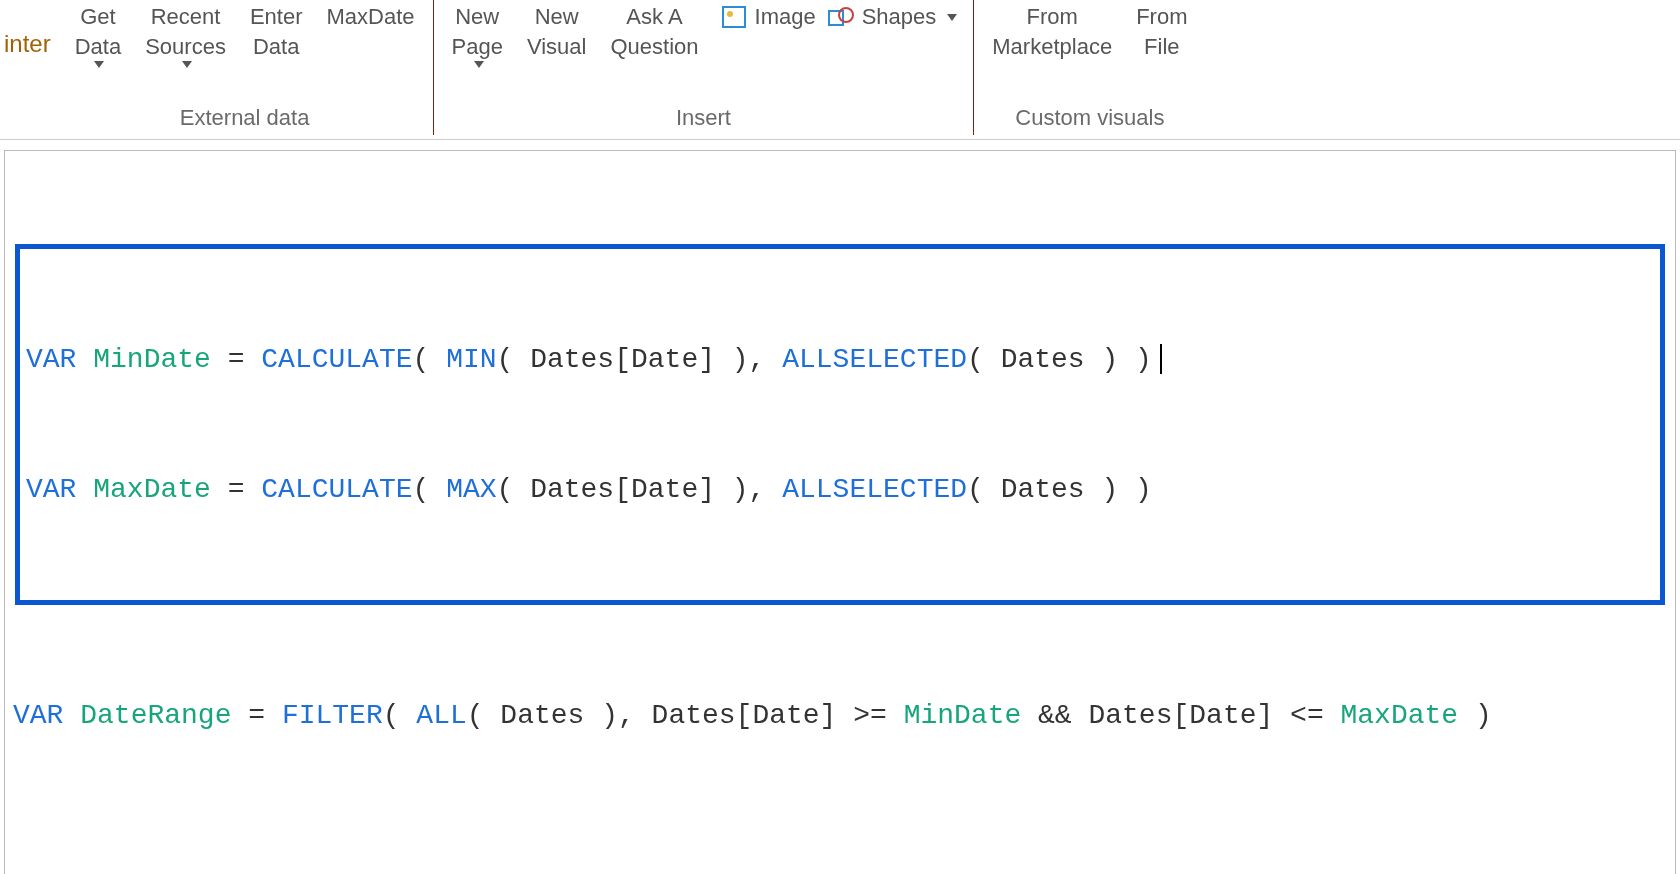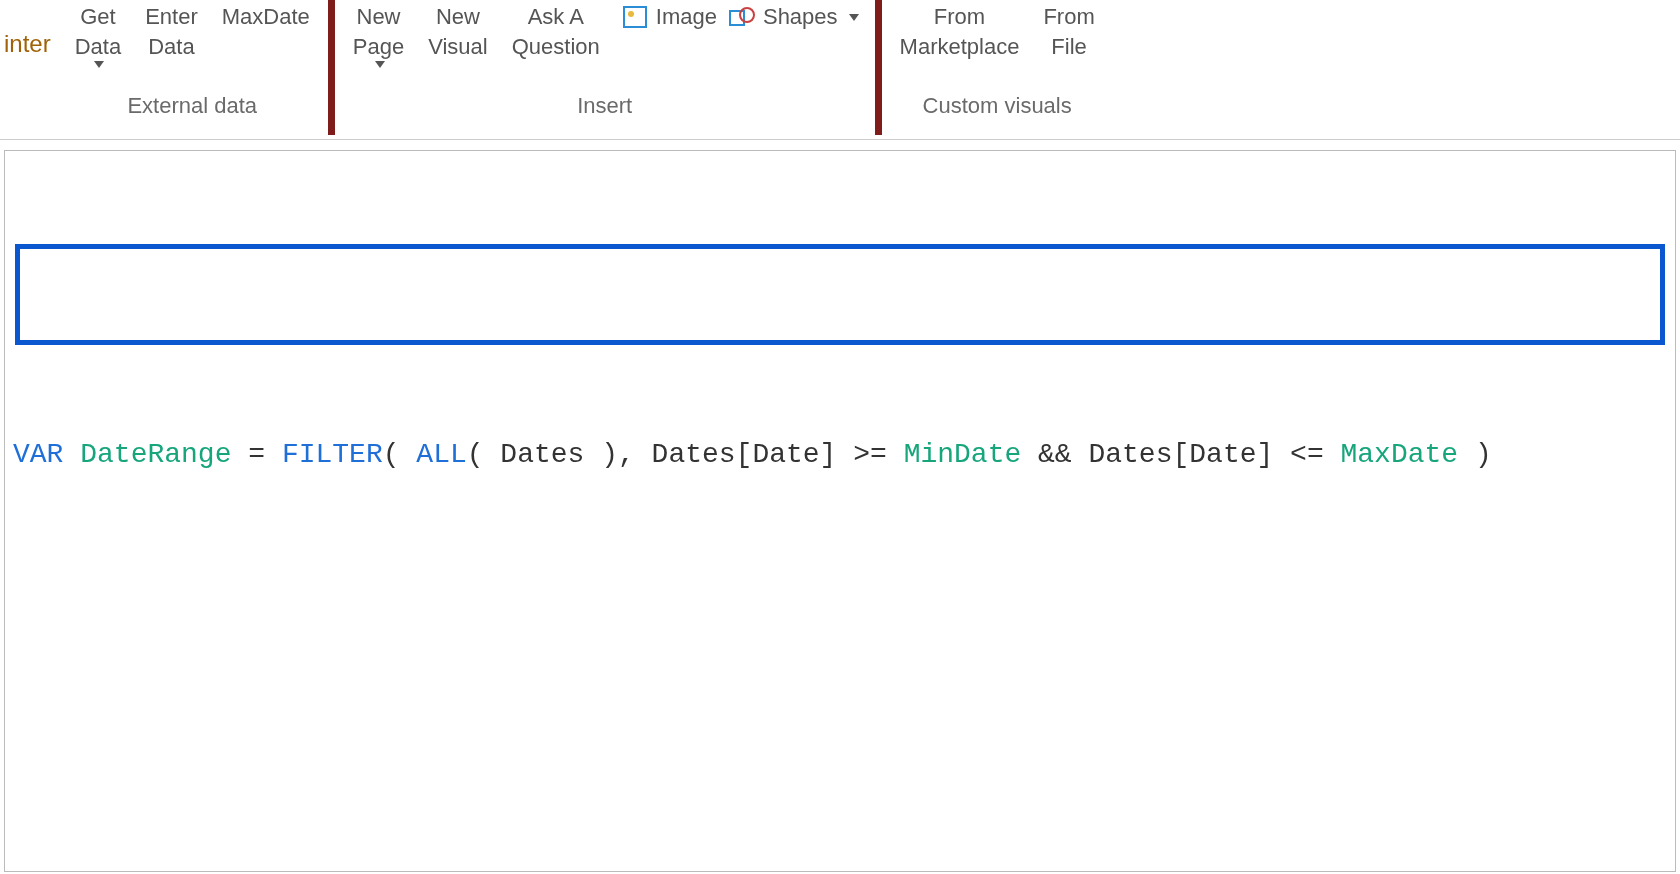--- a/index.html
+++ b/index.html
@@ -1,24 +1,24 @@
 <!DOCTYPE html>
 <html><head>
 <meta charset="utf-8">
 <style>
 * { margin:0; padding:0; box-sizing:border-box; }
 body { font-family:"Segoe UI", Arial, sans-serif; background:#fff; overflow:hidden; width:1680px; height:874px; position:relative; }
 
 
 .ribbon { display:flex; align-items:flex-start; border-bottom:1px solid #ccc; padding:0 8px 4px 0; height:140px; }
-.rbn-group { display:flex; flex-direction:column; align-items:center; border-right:7px solid #7f1d1d; padding:0 6px; height:100%; }
+.rbn-group { display:flex; flex-direction:column; align-items:center; border-right:1px solid #7f1d1d; padding:0 6px; height:100%; }
 .rbn-group:last-child { border-right:none; }
 .rbn-row { display:flex; flex:1; align-items:flex-start; }
 .rbn-btn { display:flex; flex-direction:column; align-items:center; justify-content:flex-start; padding:2px 12px; cursor:pointer; font-size:22px; color:#555; line-height:1.35; text-align:center; }
-.rbn-grp-label { font-size:22px; color:#6a6a6a; margin-top:auto; margin-bottom:16px; }
+.rbn-grp-label { font-size:22px; color:#6a6a6a; margin-top:auto; margin-bottom:4px; }
 .drop { display:inline-block; margin-left:3px; border-top:7px solid #555; border-left:5px solid transparent; border-right:5px solid transparent; vertical-align:middle; }
 
 .side-label { font-size:24px; color:#a16207; padding:30px 6px 0 4px; }
 
 .small-stack { display:flex; flex-direction:row; justify-content:flex-start; padding:4px 10px 0 10px; gap:12px; }
 .small-item { display:flex; align-items:center; font-size:22px; color:#555; cursor:pointer; gap:8px; }
 
 
 .formula-wrap { border:1px solid #bbb; margin:10px 4px 0 4px; padding:8px 0 4px 0; background:#fff; }
 .formula { font-family:Consolas,"Courier New",monospace; font-size:28px; line-height:1.55; white-space:pre; overflow:hidden; padding:0 8px; color:#333; }
@@ -33,20 +33,25 @@
 <body>
 
 <div class="ribbon">
   <div class="side-label">inter</div>
 
   <div class="rbn-group">
     <div class="rbn-row">
       <div class="rbn-btn">
           <span style="white-space:pre-line">Get
 Data</span>
+          <span class="drop"></span>
+        </div>
+      <div class="rbn-btn">
+          <span style="white-space:pre-line">Recent
+Sources</span>
           <span class="drop"></span>
         </div>
       <div class="rbn-btn">
           <span style="white-space:pre-line">Enter
 Data</span>
         </div>
       <div class="rbn-btn">
           <span>MaxDate</span>
         </div>
     </div>
@@ -100,20 +105,22 @@
 File</span>
         </div>
     </div>
     <div class="rbn-grp-label">Custom visuals</div>
   </div>
 </div>
 
 <div class="formula-wrap">
  <div class="formula">
   <div class="hl-box">
+   <div><span class="kw-var">VAR</span> <span class="kw-ref">MinDate</span><span> = </span><span class="kw-fn">CALCULATE</span><span>( </span><span class="kw-fn">MIN</span><span>( Dates[Date] ), </span><span class="kw-fn">ALLSELECTED</span><span>( Dates ) )</span><span class="cursor-bar"></span></div>
+   <div><span class="kw-var">VAR</span> <span class="kw-ref">MaxDate</span><span> = </span><span class="kw-fn">CALCULATE</span><span>( </span><span class="kw-fn">MAX</span><span>( Dates[Date] ), </span><span class="kw-fn">ALLSELECTED</span><span>( Dates ) )</span></div>
   </div>
   <div><span class="kw-var">VAR</span> <span class="kw-ref">DateRange</span><span> = </span><span class="kw-fn">FILTER</span><span>( </span><span class="kw-fn">ALL</span><span>( Dates ), Dates[Date] &gt;= </span><span class="kw-ref">MinDate</span><span> &amp;&amp; Dates[Date] &lt;= </span><span class="kw-ref">MaxDate</span><span> )</span></div>
   
   
   
   
   
   
   
  </div>

